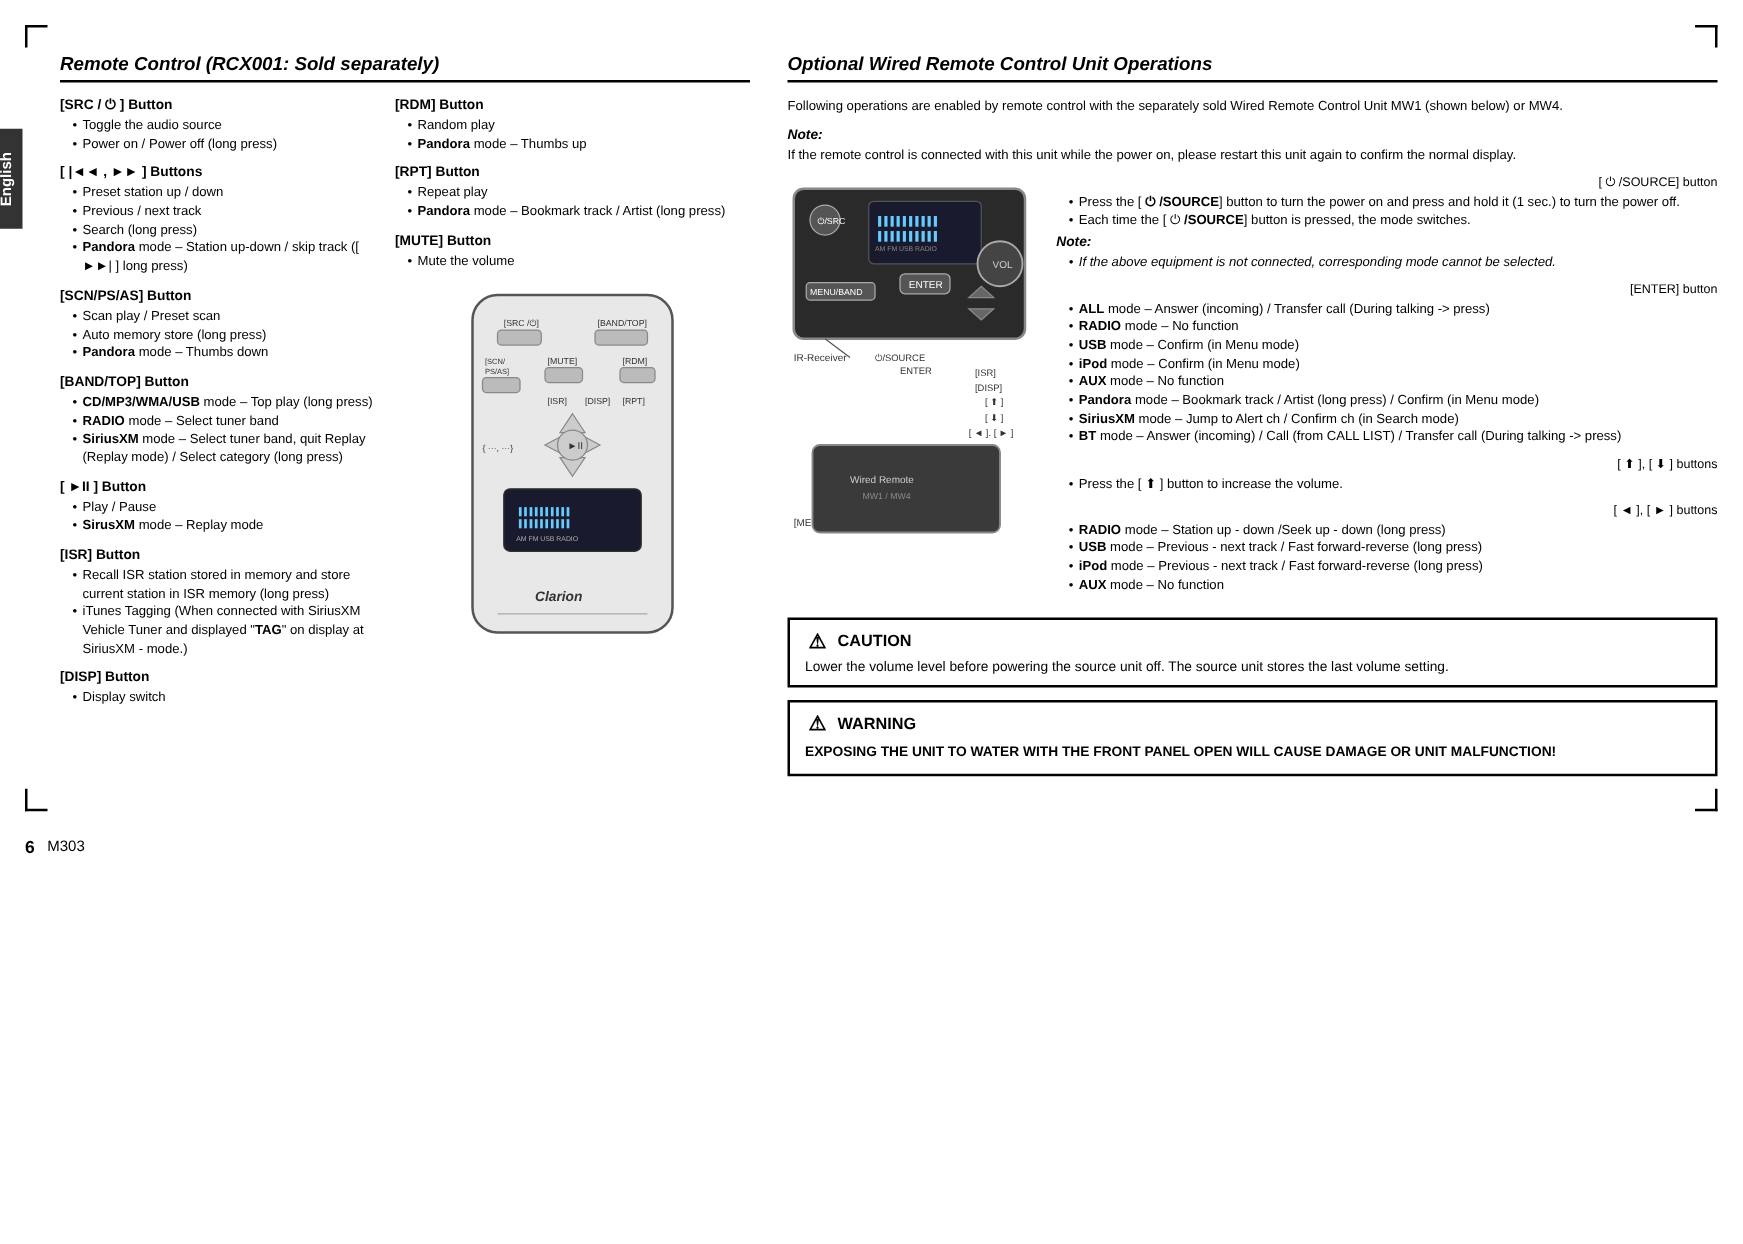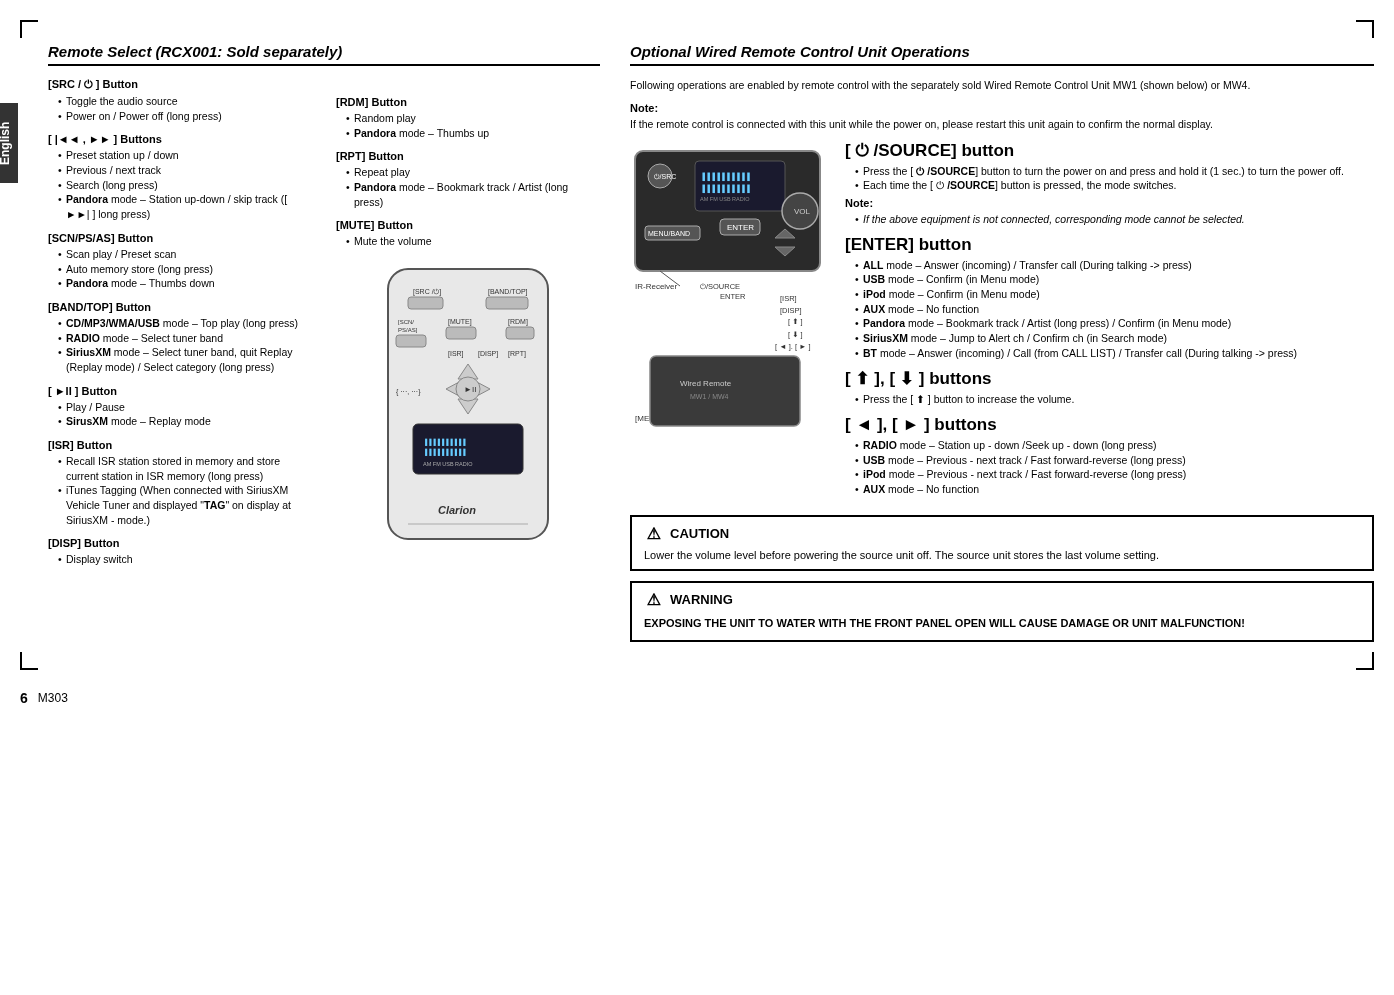--- a/index.html
+++ b/index.html
@@ -48,22 +48,21 @@
     .section-title {
       font-size: 15px;
       font-weight: bold;
       font-style: italic;
       border-bottom: 2px solid #000;
       padding-bottom: 4px;
       margin-bottom: 12px;
     }
     .two-col {
       display: flex;
-      gap: 28px;
-      align-items: center;
+      gap: 8px;
     }
     .left-col {
       width: 260px;
     }
     .right-col {
       flex: 1;
     }
     .button-section {
       margin-bottom: 10px;
     }
@@ -86,20 +85,21 @@
       content: "•";
       position: absolute;
       left: 0;
     }
     .remote-img-area {
       display: flex;
       justify-content: center;
       margin-top: 10px;
     }
     .note-text {
+      font-style: italic;
       font-weight: bold;
       font-size: 11px;
       margin-bottom: 3px;
     }
     .body-text {
       font-size: 10.5px;
       line-height: 1.5;
       margin-bottom: 8px;
     }
 
@@ -140,23 +140,24 @@
     .warning-text {
       font-size: 11px;
       font-weight: bold;
       line-height: 1.6;
       text-align: justify;
     }
     .sub-btn-section {
       margin-bottom: 8px;
     }
     .sub-btn-title {
-      font-weight: bold;
-      font-size: 17px;
+      font-weight: normal;
+      font-size: 10px;
       margin-bottom: 3px;
+      text-align: right;
     }
     .sub-btn-list {
       list-style: none;
       padding-left: 10px;
     }
     .sub-btn-list li {
       font-size: 10.5px;
       line-height: 1.4;
       padding-left: 8px;
       position: relative;
@@ -206,21 +207,21 @@
     <div style="width:18px;height:18px;border-left:2px solid #000;border-top:2px solid #000;"></div>
     <div style="width:18px;height:18px;border-right:2px solid #000;border-top:2px solid #000;"></div>
   </div>
 
   <div class="main-content">
 
     <div class="left-panel">
       <div style="margin-left:28px;">
         <div class="english-label">English</div>
 
-        <div class="section-title">Remote Select (RCX001: Sold separately)</div>
+        <div class="section-title">Remote Control (RCX001: Sold separately)</div>
 
         <div class="two-col">
 
           <div class="left-col">
 
             <div class="button-section">
               <div class="btn-title">[SRC / <span style="font-weight:bold;">⏻</span> ] Button</div>
               <ul class="btn-list">
                 <li>Toggle the audio source</li>
                 <li>Power on / Power off (long press)</li>
@@ -430,20 +431,21 @@
             <p class="note-text" style="margin-top:4px;">Note:</p>
             <ul class="sub-btn-list">
               <li style="font-style:italic;">If the above equipment is not connected, corresponding mode cannot be selected.</li>
             </ul>
           </div>
 
           <div class="sub-btn-section">
             <div class="sub-btn-title">[ENTER] button</div>
             <ul class="sub-btn-list">
               <li><span class="inline-bold">ALL</span> mode – Answer (incoming) / Transfer call (During talking -&gt; press)</li>
+              <li><span class="inline-bold">RADIO</span> mode – No function</li>
               <li><span class="inline-bold">USB</span> mode – Confirm (in Menu mode)</li>
               <li><span class="inline-bold">iPod</span> mode – Confirm (in Menu mode)</li>
               <li><span class="inline-bold">AUX</span> mode – No function</li>
               <li><span class="inline-bold">Pandora</span> mode – Bookmark track / Artist (long press) / Confirm (in Menu mode)</li>
               <li><span class="inline-bold">SiriusXM</span> mode – Jump to Alert ch / Confirm ch (in Search mode)</li>
               <li><span class="inline-bold">BT</span> mode – Answer (incoming) / Call (from CALL LIST) / Transfer call (During talking -&gt; press)</li>
             </ul>
           </div>
 
           <div class="sub-btn-section">

